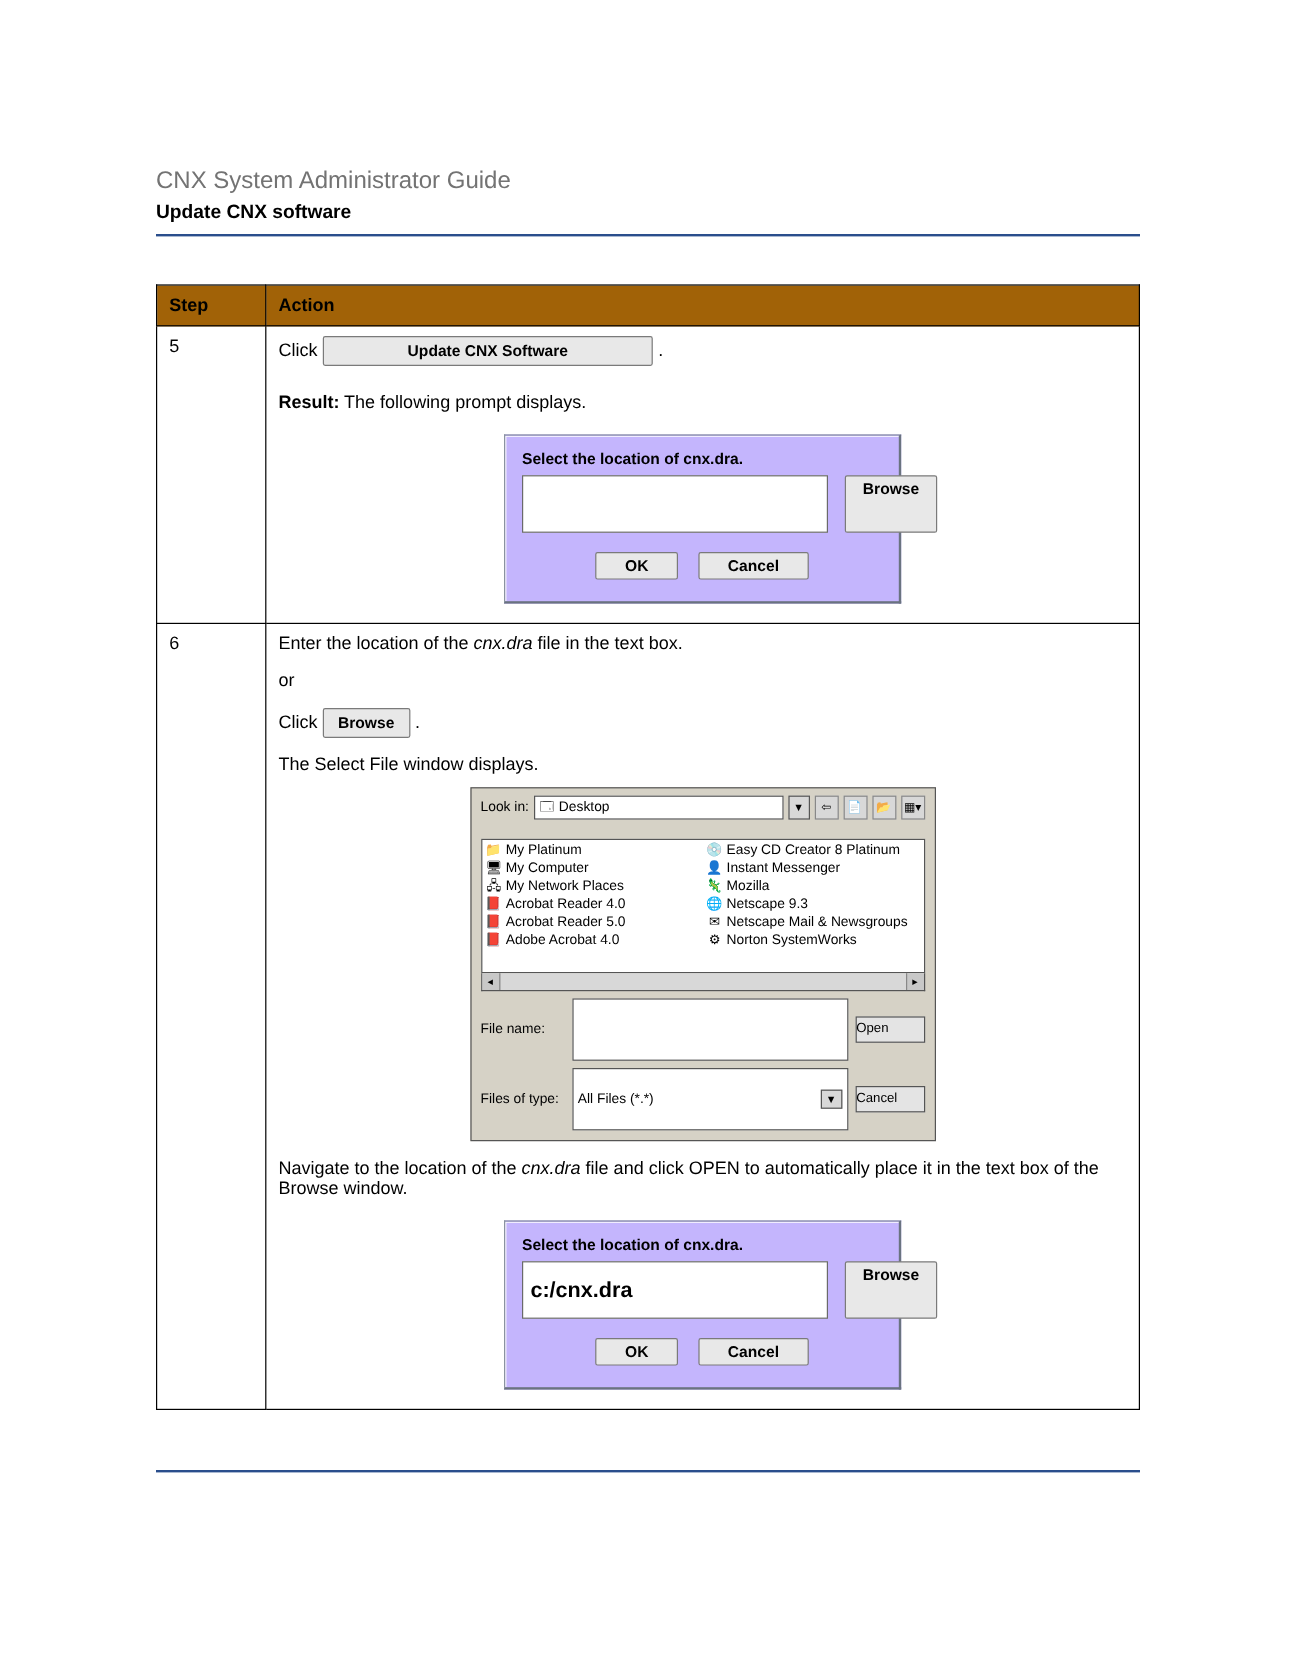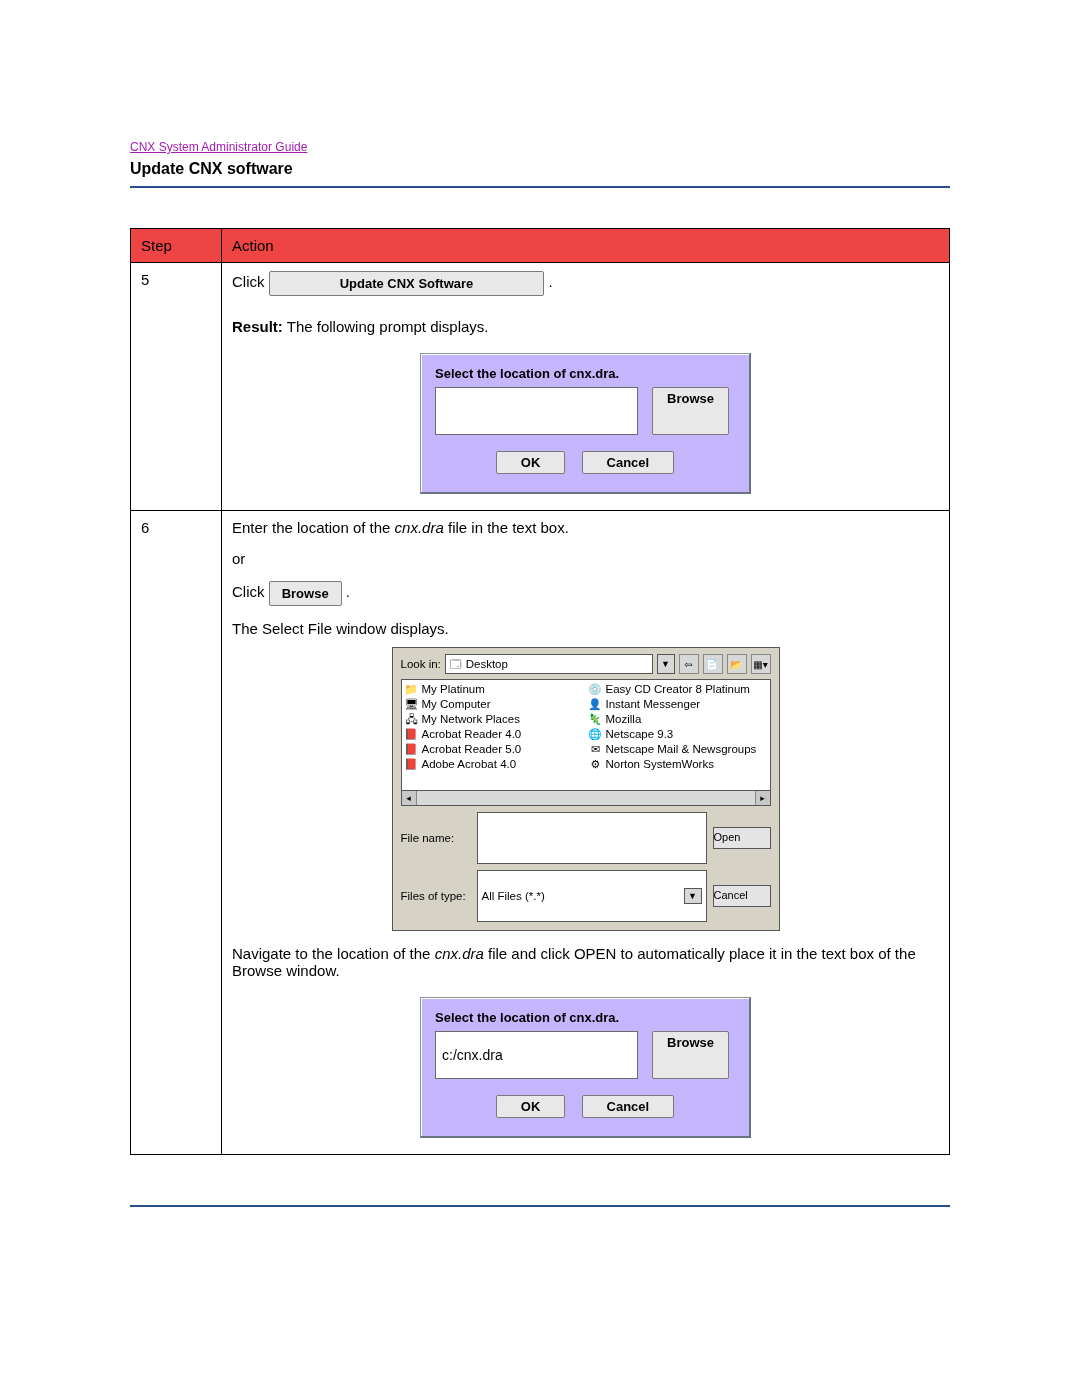--- a/index.html
+++ b/index.html
@@ -6,24 +6,23 @@
   margin: 0;
   padding: 0;
   font-family: Arial, Helvetica, sans-serif;
   background: #fff;
   width: 1080px;
 }
 .page {
   padding: 140px 130px 60px 130px;
 }
 .doc-header {
-  font-size: 12px;
-  color: #a21caf;
+  font-size: 20px;
+  color: #737373;
   margin: 0 0 6px 0;
-  text-decoration: underline;
 }
 .page-title {
   font-size: 16px;
   font-weight: bold;
   color: #000;
   margin: 0 0 8px 0;
 }
 .hr-blue {
   border: none;
   border-top: 2px solid #2a4e8c;
@@ -35,22 +34,22 @@
   width: 100%;
 }
 .step-table td, .step-table th {
   border: 1px solid #000;
   vertical-align: top;
   font-size: 15px;
   padding: 8px 10px;
   text-align: left;
 }
 .step-table thead th {
-  background: #ef4444;
-  font-weight: normal;
+  background: #a16207;
+  font-weight: bold;
 }
 .col-step { width: 70px; }
 .inline-btn {
   display: inline-block;
   background: #e8e8e8;
   border: 1px solid #7a7a7a;
   border-radius: 2px;
   padding: 4px 12px;
   font-size: 13px;
   font-weight: bold;
@@ -76,23 +75,23 @@
   font-weight: bold;
   font-size: 13px;
   margin: 0 0 6px 0;
 }
 .prompt-row { display: flex; gap: 8px; }
 .prompt-input {
   flex: 1;
   border: 1px solid #6a6a6a;
   background: #fff;
   height: 22px;
-  font-size: 14px;
+  font-size: 18px;
   padding: 12px 6px;
-  font-weight: normal;
+  font-weight: bold;
 }
 .prompt-btn-row { text-align: center; margin-top: 16px; }
 .prompt-btn {
   display: inline-block;
   background: #e8e8e8;
   border: 1px solid #7a7a7a;
   border-radius: 2px;
   padding: 3px 24px;
   font-size: 13px;
   font-weight: bold;
@@ -102,21 +101,21 @@
 
 .fs-panel {
   margin: 10px auto 14px auto;
   width: 370px;
   background: #d6d2c6;
   border: 1px solid #555;
   padding: 6px 8px 8px 8px;
   font-family: "Tahoma", Arial, sans-serif;
   font-size: 11.5px;
 }
-.fs-top { display: flex; align-items: center; gap: 4px; margin-bottom: 5px; }
+.fs-top { display: flex; align-items: center; gap: 4px; margin-bottom: 16px; }
 .fs-label { white-space: nowrap; }
 .fs-lookin {
   display: inline-flex;
   align-items: center;
   gap: 4px;
   background: #fff;
   border: 1px solid #555;
   height: 18px;
   padding: 0 4px;
   flex: 1;

